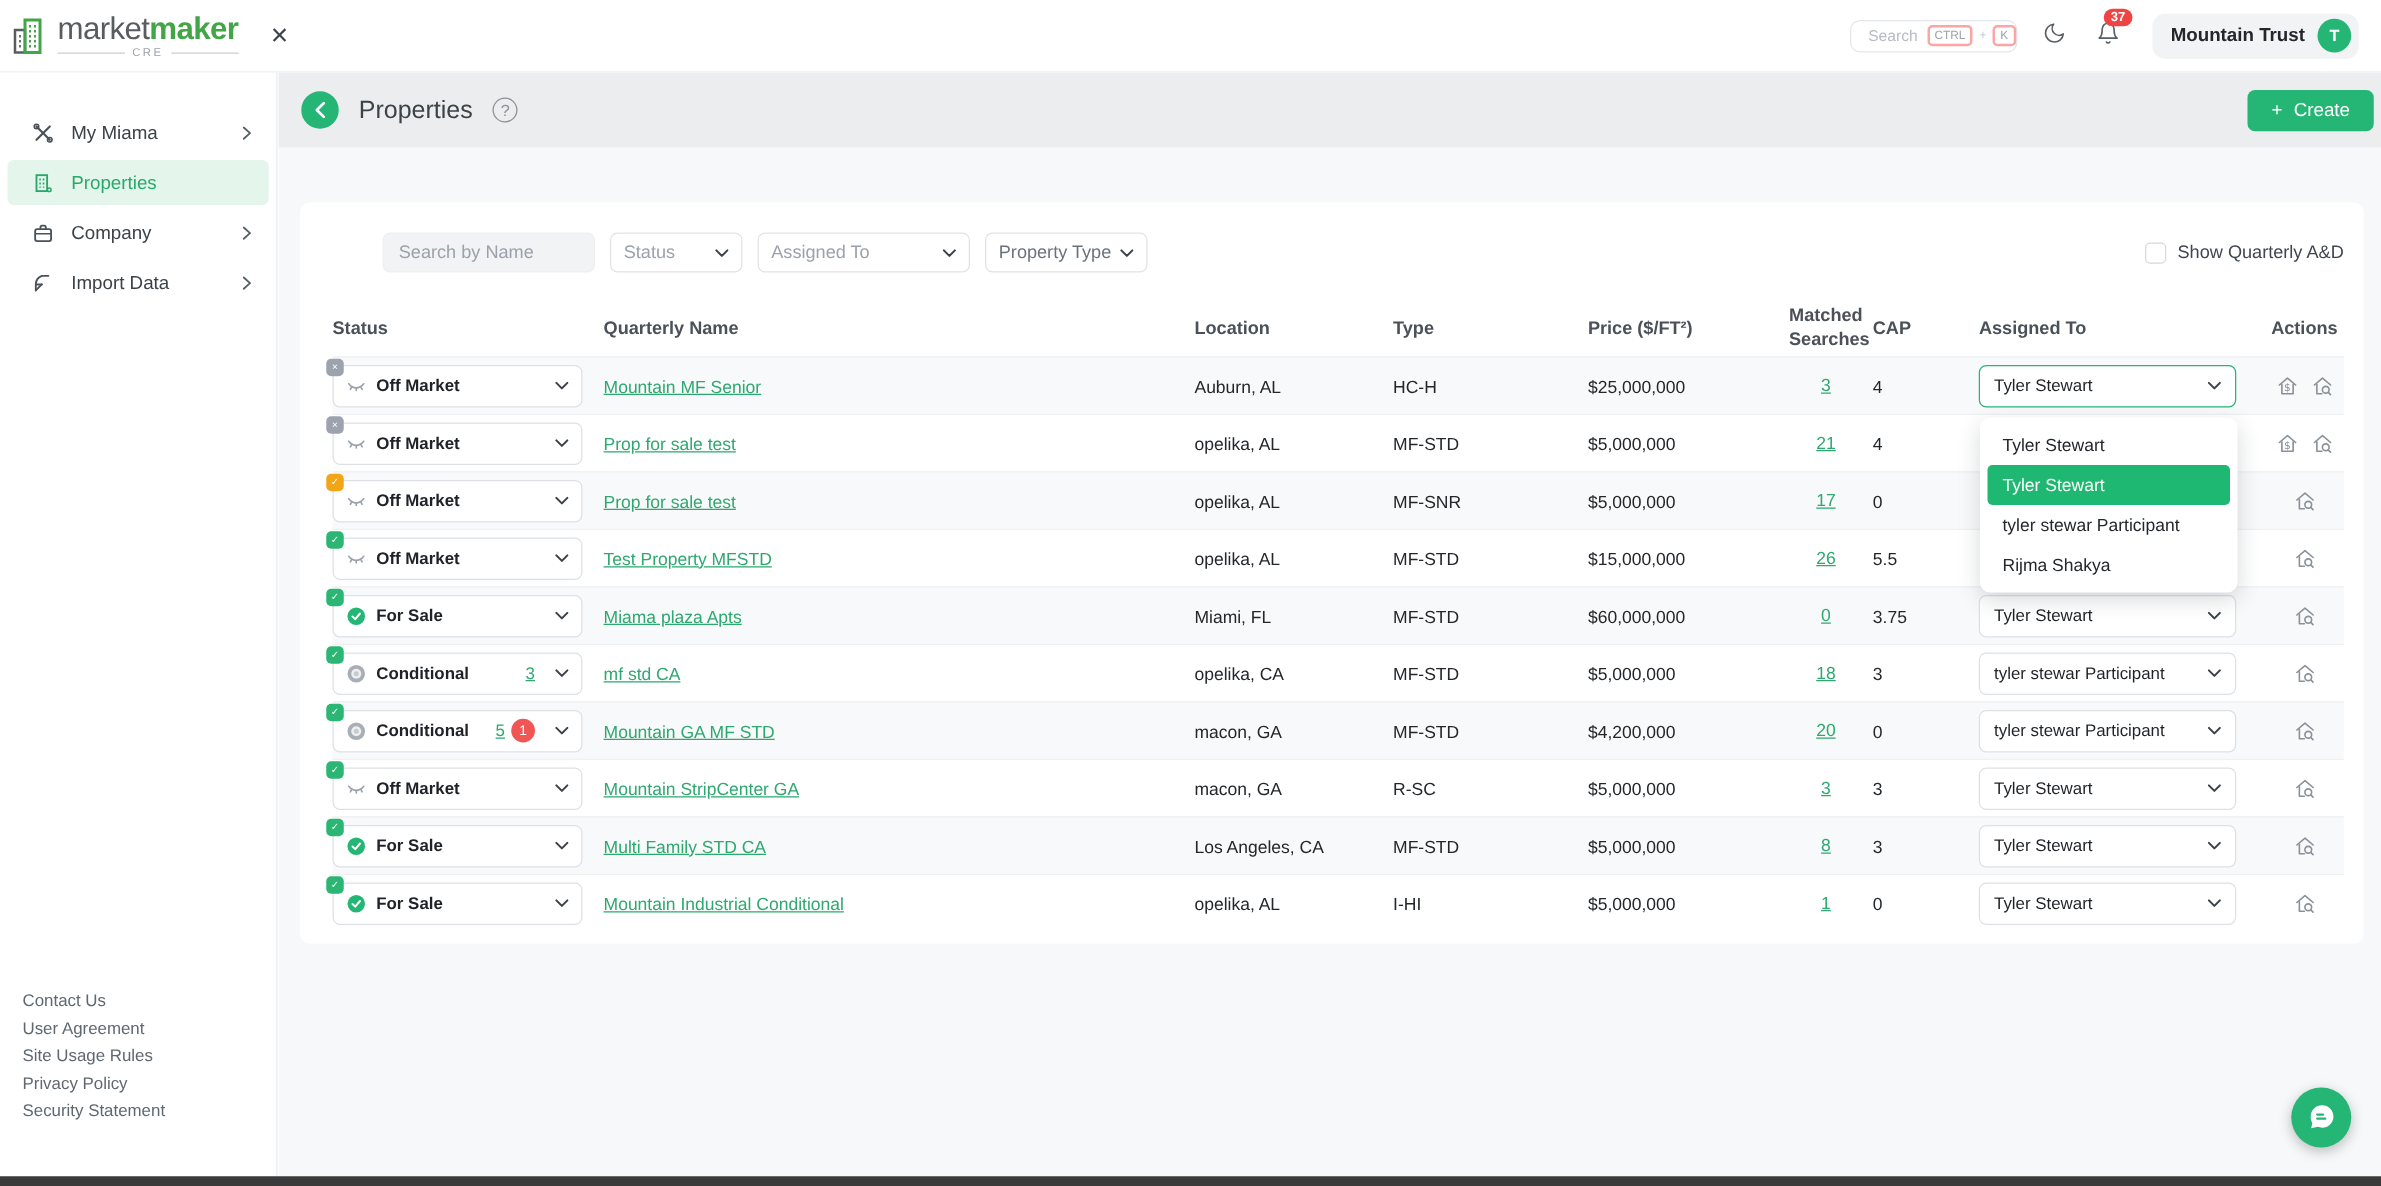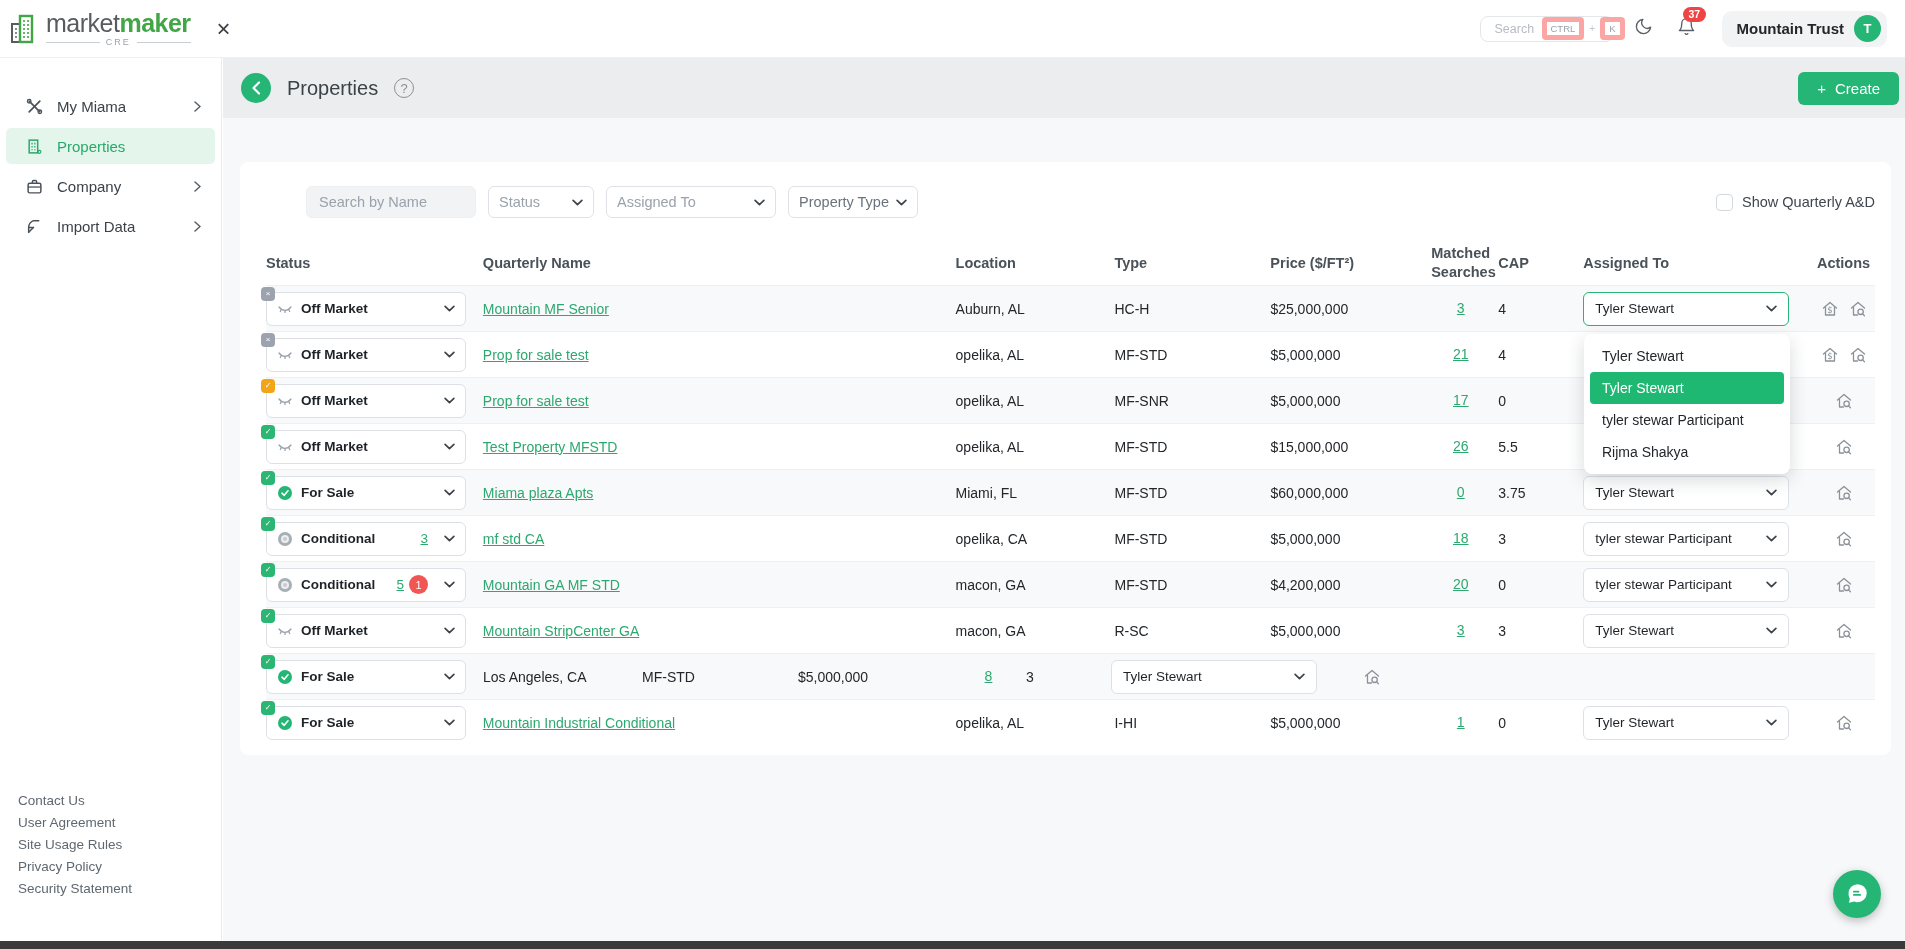--- a/index.html
+++ b/index.html
@@ -15,21 +15,21 @@
   .brand-word .w1 { color:#595c5e; font-weight:400; }
   .brand-word .w2 { color:#42a546; font-weight:700;text-align:right; }
   .brand-sub { display:flex; align-items:center; gap:6px; margin-top:2px; color:#9aa2ab; font-size:9px; letter-spacing:2px; }
   .brand-sub:before, .brand-sub:after { content:""; flex:1; height:1px; background:#c9ced3; }
   .tb-close { margin-left:26px; font-size:24px; color:#3b4248; cursor:pointer; line-height:1; }
   .tb-right { margin-left:auto; display:flex; align-items:center; }
   .tb-search { width:134px; height:26px; border:1px solid #e4e7ea; border-radius:8px; display:flex; align-items:center;
                padding:0 5px 0 9px; gap:5px; background:#fff; }
   .tb-search input { border:none; outline:none; width:42px; font-size:12.5px; color:#5f6870; font-family:inherit; background:transparent; }
   .tb-search input::placeholder { color:#b6bcc4; }
-  .kbd { border:5px solid #fca5a5; border-radius:4px; font-size:9.5px; color:#9aa2ab; padding:2px 4px; line-height:1; background:#fff; }
+  .kbd { border:2px solid #fca5a5; border-radius:4px; font-size:9.5px; color:#9aa2ab; padding:2px 4px; line-height:1; background:#fff; }
   .kbd-plus { color:#c2c8ce; font-size:10px; }
   .tb-moon { margin-left:20px; }
   .tb-bell { margin-left:24px; position:relative; }
   .notif-badge { position:absolute; top:-10px; left:6px; background:#ef4444; color:#fff; font-size:10.5px; font-weight:700;
                  border-radius:9px; padding:2px 6px; line-height:1; }
   .account { margin-left:26px; background:#f1f3f4; border-radius:10px; height:36px; display:flex; align-items:center;
              gap:10px; padding:0 6px 0 15px; cursor:pointer; }
   .account-name { font-size:15px; font-weight:700; color:#23272b; }
   .avatar { width:27px; height:27px; border-radius:50%; background:#25b575; color:#fff; font-size:13px; font-weight:700;
             display:flex; align-items:center; justify-content:center; }
@@ -642,20 +642,21 @@
         <span class="slabel">For Sale</span>
         <span class="sright">
           
           
         </span>
         <svg width="11" height="7" viewBox="0 0 10 6">
                 <path d="M1 1l4 4 4-4" fill="none" stroke="#3b4248" stroke-width="1.5" stroke-linecap="round" stroke-linejoin="round"></path>
               </svg>
       </div>
     </div>
+    <div class="cell c-name"><a class="plink">Multi Family STD CA</a></div>
     <div class="cell c-loc">Los Angeles, CA</div>
     <div class="cell c-type">MF-STD</div>
     <div class="cell c-price">$5,000,000</div>
     <div class="cell c-matched"><a class="mlink">8</a></div>
     <div class="cell c-cap">3</div>
     <div class="cell c-assigned">
       <div class="assigned-select">
         <span>Tyler Stewart</span>
         <svg width="11" height="7" viewBox="0 0 10 6">
                 <path d="M1 1l4 4 4-4" fill="none" stroke="#3b4248" stroke-width="1.5" stroke-linecap="round" stroke-linejoin="round"></path>

